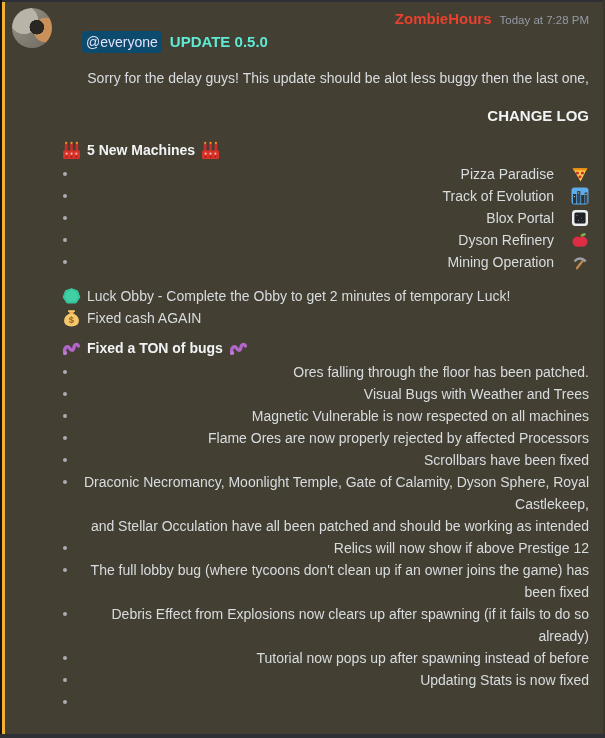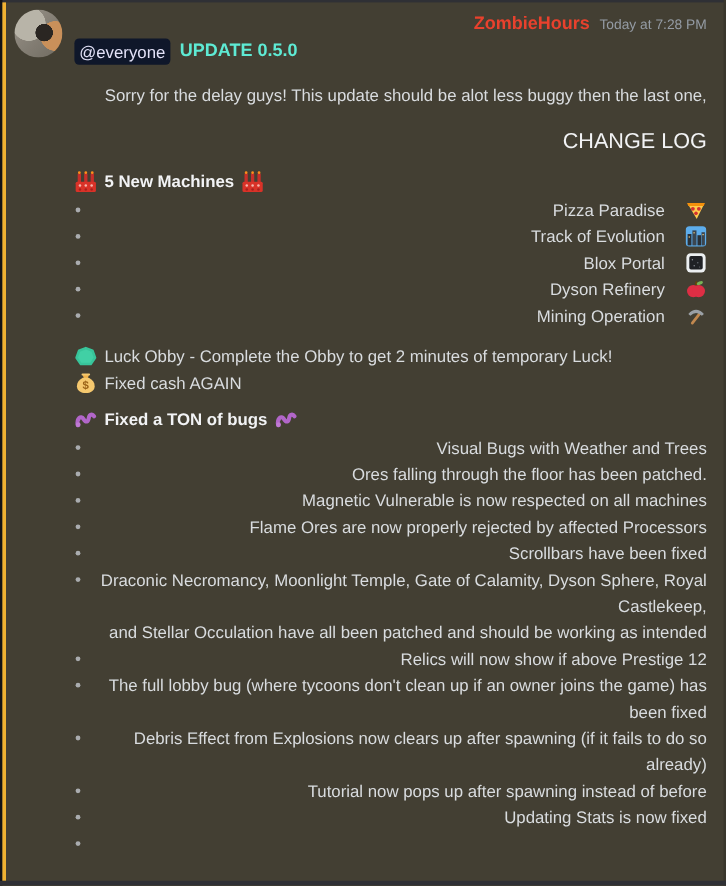--- a/index.html
+++ b/index.html
@@ -24,27 +24,27 @@
       radial-gradient(circle at 85% 55%, #c9905a 0 30%, transparent 31%),
       radial-gradient(circle at 30% 30%, #b8b4a8 0 35%, transparent 36%),
       linear-gradient(135deg,#9a948a,#6f6a60);
     cursor:pointer;
   }
   .header{line-height:18px;}
   .username{color:#e8412d;font-weight:bold;font-size:15px;cursor:pointer;}
   .timestamp{color:#949ba4;font-size:11.5px;margin-left:8px;}
   .mention-line{line-height:20px;margin-top:2px;display:flex;align-items:center;gap:8px;}
   .mention-pill{
-    background:#0f172a;color:#e3e2f8;border-radius:4px;padding:1px 4px;
-    font-weight:500;font-size:14px;
+    background:#0c4a6e;color:#e3e2f8;border-radius:4px;padding:1px 4px;
+    font-weight:500;font-size:14px;margin-left:20px;
   }
   .msg-title{color:#5eead4;font-weight:bold;font-size:15px;}
 
   .intro{margin-top:14px;}
-  .section-label{margin-top:16px;font-weight:normal;font-size:18px;color:#f2f3f5;}
+  .section-label{margin-top:16px;font-weight:bold;font-size:15px;color:#f2f3f5;}
   .emoji-heading{margin-top:12px;font-weight:bold;color:#f2f3f5;display:flex;align-items:center;gap:6px;}
 
   ul.bullets{list-style:none;margin:2px 0 0 0;padding:0;}
   ul.bullets li{position:relative;padding-left:14px;}
   ul.bullets li::before{
     content:"";position:absolute;left:1px;top:9px;width:4px;height:4px;border-radius:50%;
     background:#aaacaf;
   }
   ul.bullets li span{white-space:pre-line;}
   .li-row{display:inline-flex;align-items:center;gap:17px;}
@@ -230,22 +230,22 @@
     <svg class="ico" width="19" height="19">
         <use href="#i-worm"></use>
       </svg>
     <span>Fixed a TON of bugs</span>
     <svg class="ico" width="19" height="19">
         <use href="#i-worm"></use>
       </svg>
   </div>
 
   <ul class="bullets bugs-list">
+    <li><span>Ores falling through the floor has been patched.</span></li>
     <li><span>Visual Bugs with Weather and Trees</span></li>
-    <li><span>Ores falling through the floor has been patched.</span></li>
     <li><span>Magnetic Vulnerable is now respected on all machines</span></li>
     <li><span>Flame Ores are now properly rejected by affected Processors</span></li>
     <li><span>Scrollbars have been fixed</span></li>
     <li><span>Draconic Necromancy, Moonlight Temple, Gate of Calamity, Dyson Sphere, Royal Castlekeep,
 and Stellar Occulation have all been patched and should be working as intended</span></li>
     <li><span>Relics will now show if above Prestige 12</span></li>
     <li><span>The full lobby bug (where tycoons don't clean up if an owner joins the game) has been fixed</span></li>
     <li><span>Debris Effect from Explosions now clears up after spawning (if it fails to do so already)</span></li>
     <li><span>Tutorial now pops up after spawning instead of before</span></li>
     <li><span>Updating Stats is now fixed</span></li>

